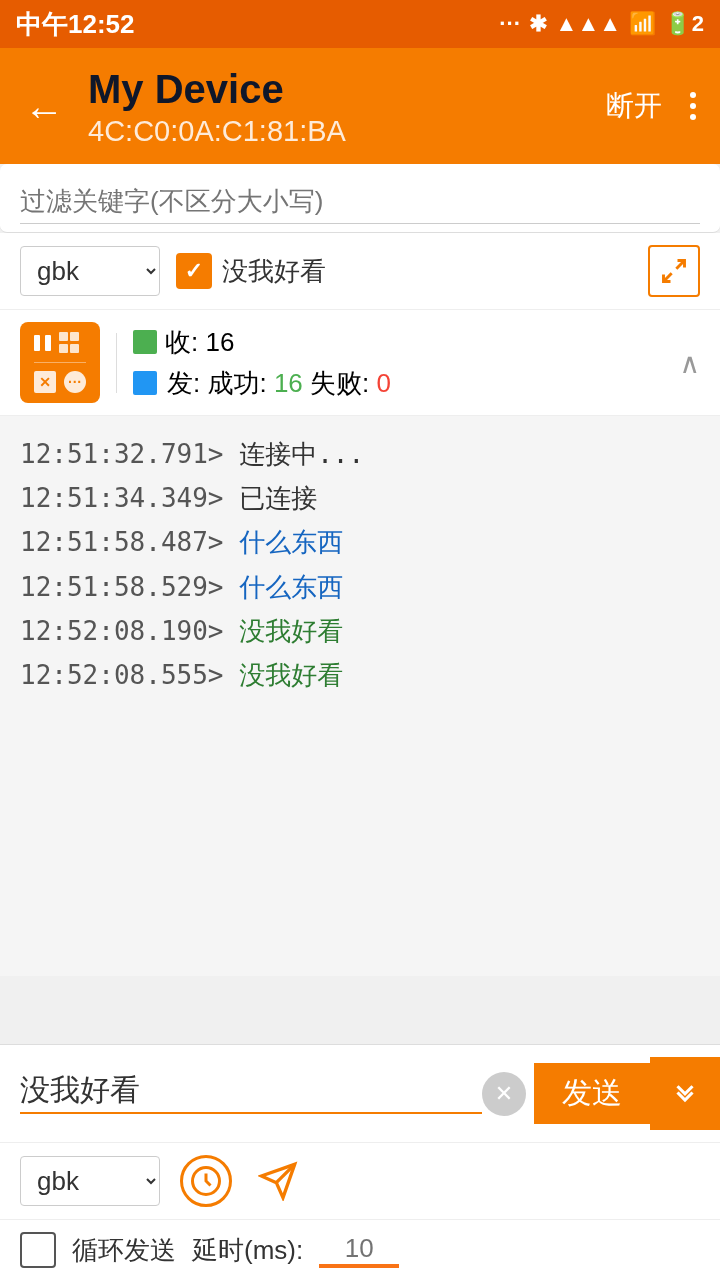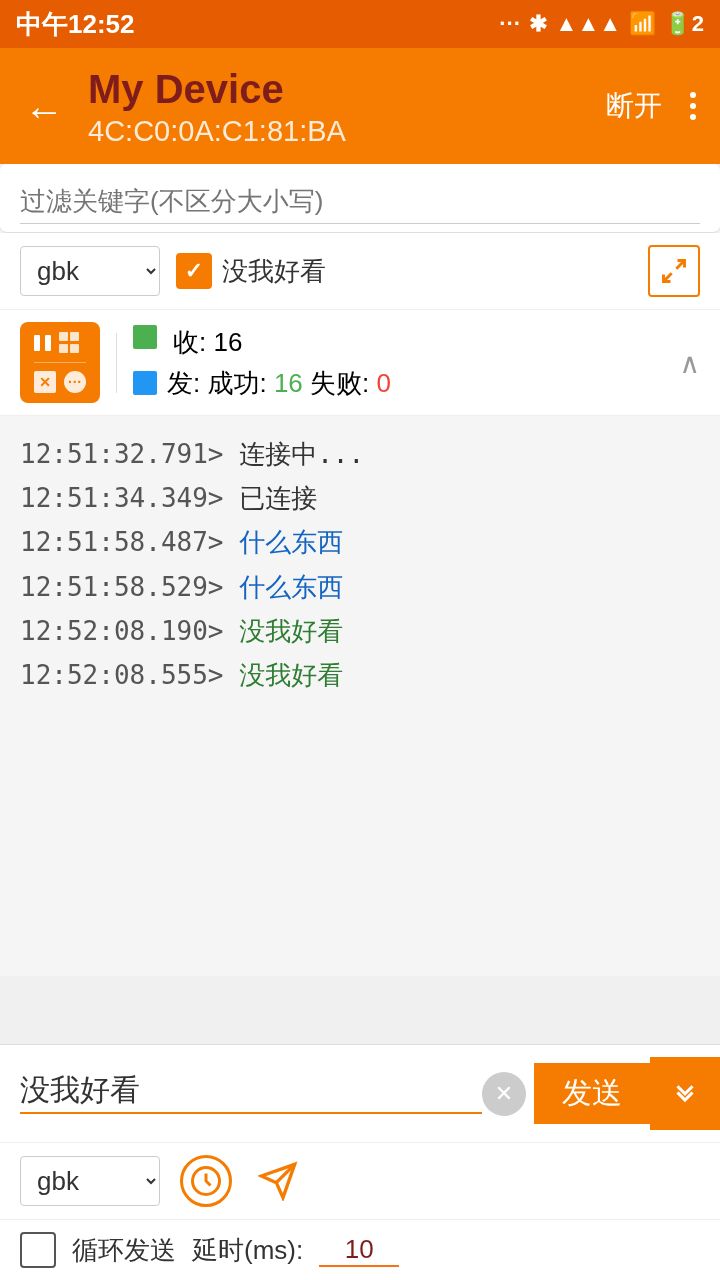--- a/index.html
+++ b/index.html
@@ -43,21 +43,21 @@
     .back-btn {
       color: white;
       font-size: 40px;
       cursor: pointer;
       padding: 8px;
     }
     .app-bar-title {
       flex: 1;
     }
     .app-bar-title .title {
-      color: #7f1d1d;
+      color: #0f172a;
       font-size: 40px;
       font-weight: bold;
       line-height: 1.2;
     }
     .app-bar-title .subtitle {
       color: rgba(255,255,255,0.85);
       font-size: 29px;
       margin-top: 2px;
     }
     .app-bar-actions {
@@ -198,21 +198,22 @@
       height: 60px;
       background: #ddd;
     }
     .stats-text {
       display: flex;
       flex-direction: column;
       gap: 6px;
     }
     .stats-recv {
       display: flex;
-      gap: 16px;
+      align-items: center;
+      gap: 8px;
       font-size: 26px;
     }
     .stats-send {
       display: flex;
       align-items: center;
       gap: 10px;
       font-size: 26px;
     }
     .badge-green {
       width: 24px;
@@ -387,26 +388,26 @@
     .loop-label {
       font-size: 26px;
       color: #333;
     }
     .delay-label {
       font-size: 26px;
       color: #333;
     }
     .delay-input {
       border: none;
-      border-bottom: 2px solid #f97316;
+      border-bottom: 4px solid #f97316;
       font-size: 26px;
       width: 80px;
       outline: none;
       text-align: center;
-      color: #7f1d1d;
+      color: #737373;
     }
 
     
     .arrow-left::before {
       content: '←';
       font-size: 40px;
       color: white;
     }
     .chevron-up::before {
       content: '∧';

